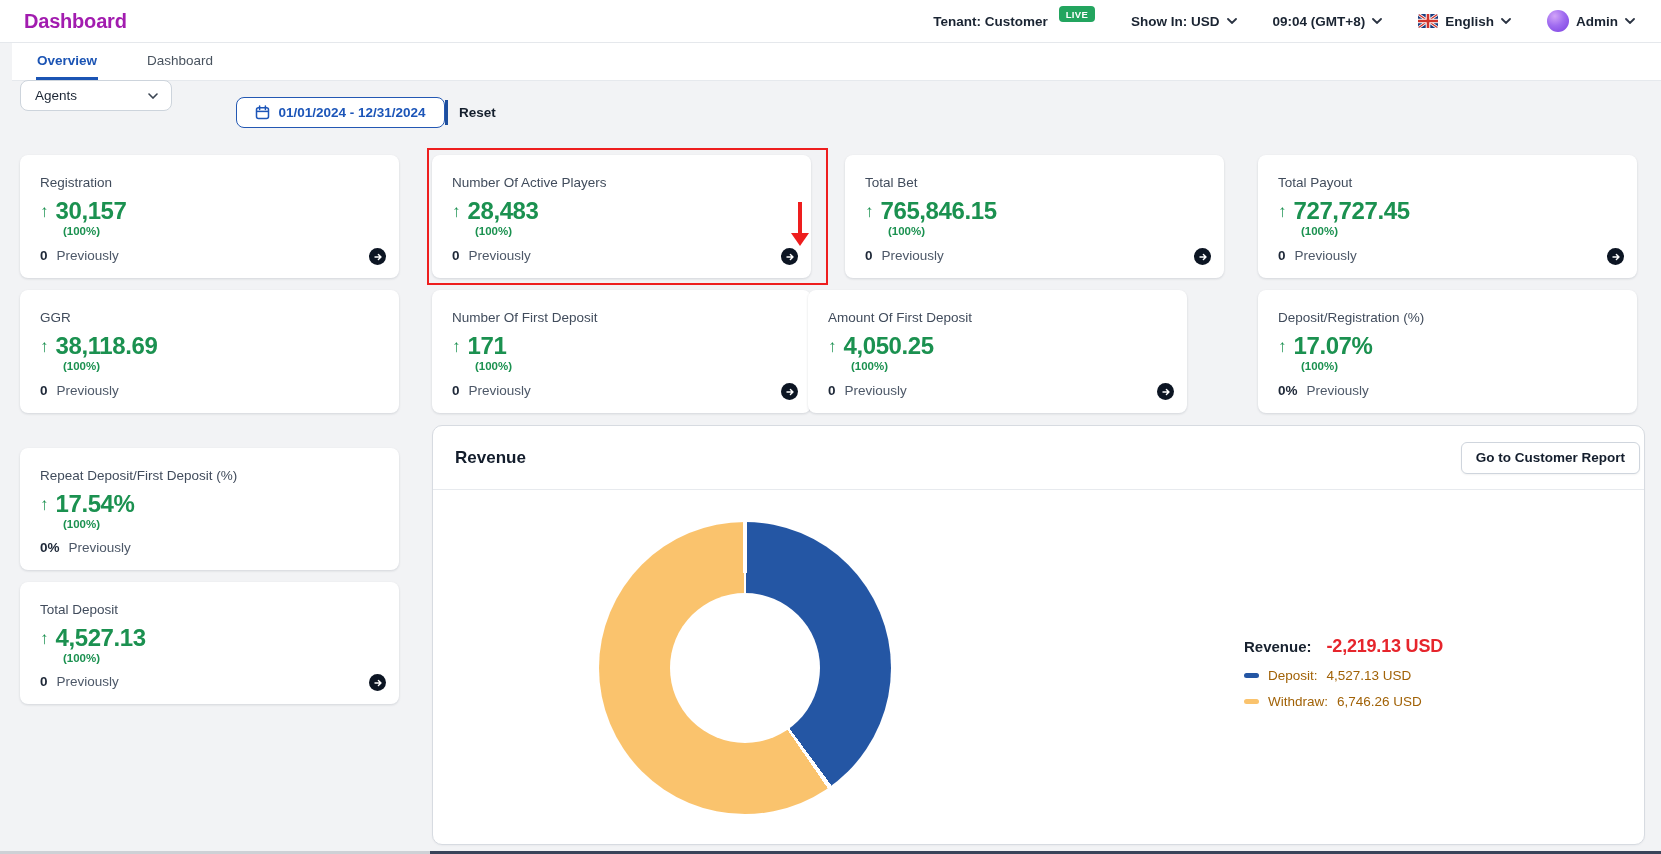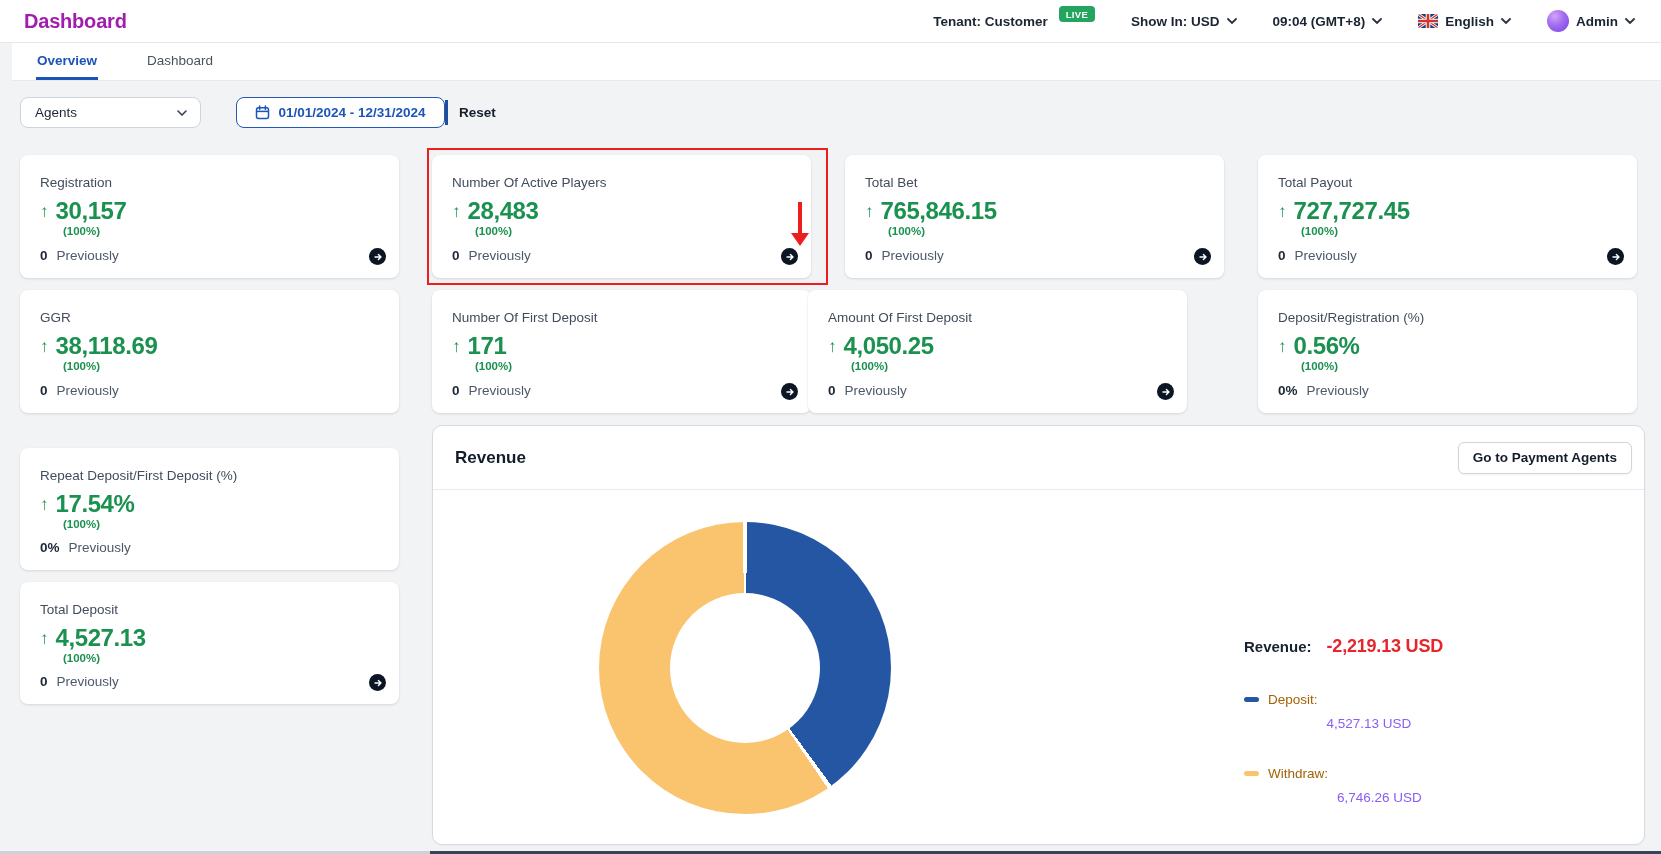--- a/index.html
+++ b/index.html
@@ -21,21 +21,21 @@
     background:radial-gradient(circle at 35% 28%, #d2a4f8 0%, #a06cf0 45%, #7a3fe0 100%); }
 
   
   .tabs { position:absolute; left:12px; top:43px; width:100%; height:38px; background:#fff;
     border-bottom:1px solid #e6e9ed; display:flex; gap:48px; padding:0 24px; }
   .tab { display:flex; align-items:center; height:100%; font-size:13.5px; color:#49535f;
     border-bottom:3px solid transparent; padding:0 1px; cursor:pointer; }
   .tab.active { color:#1b54b4; font-weight:700; border-bottom-color:#1b54b4; }
 
   
-  .agents-select { position:absolute; left:20px; top:97px; width:181px; height:31px; background:#fff;
+  .agents-select { position:absolute; left:20px; top:80px; width:152px; height:31px; background:#fff;
     border:1px solid #cdd4dc; border-radius:8px; display:flex; align-items:center; justify-content:space-between;
     padding:0 13px 0 14px; font-size:13.5px; color:#1b2534; cursor:pointer; }
   .date-btn { position:absolute; left:220px; top:97px; width:209px; height:31px; background:#fff;
     border:1.5px solid #2458b3; border-radius:8px; display:flex; align-items:center; justify-content:center;
     gap:8px; font-size:13.5px; font-weight:600; color:#1c55b8; cursor:pointer;margin-left:16px; }
   .vdiv { position:absolute; left:445px; top:100px; width:3px; height:25px; background:#1e4e9d; }
   .reset-btn { position:absolute; left:459px; top:97px; height:31px; display:flex; align-items:center;
     font-size:13.5px; font-weight:700; color:#141e2c; background:none; border:none; cursor:pointer;
     font-family:"Liberation Sans", sans-serif; }
 
@@ -53,34 +53,34 @@
   .card-prev { position:absolute; left:20px; bottom:15px; font-size:13.5px; display:flex; gap:9px; align-items:baseline; }
   .prev-val { font-weight:700; color:#1d2737; }
   .prev-label { color:#4d5868; }
   .goto { position:absolute; right:13px; bottom:13px; width:17px; height:17px; border-radius:50%;
     background:#0c1523; display:flex; align-items:center; justify-content:center; cursor:pointer; }
 
   
   .rev-panel { position:absolute; left:432px; top:425px; width:1213px; height:420px; background:#fff;
     border:1px solid #d7dbe1; border-radius:10px; box-shadow:0 1px 2px rgba(22,32,52,.04); }
   .rev-header { height:64px; display:flex; align-items:center; justify-content:space-between;
-    padding:0 12px 0 22px; border-bottom:1px solid #e7eaee; }
+    padding:0 4px 0 22px; border-bottom:1px solid #e7eaee; }
   .rev-title { font-size:17px; font-weight:700; color:#131d2c; }
   .rev-btn { height:32px; padding:0 14px; background:#fff; border:1px solid #cfd5dd; border-radius:6px;
     font-size:13.5px; font-weight:700; color:#131d2c; cursor:pointer; box-shadow:0 1px 2px rgba(0,0,0,.05);
     font-family:"Liberation Sans", sans-serif; }
   .donut { position:absolute; left:166px; top:96px; width:292px; height:292px; border-radius:50%; }
   .donut-hole { position:absolute; left:71px; top:71px; width:150px; height:150px; border-radius:50%; background:#fff; }
   .rev-legend { position:absolute; left:811px; top:210px; }
   .rev-total { font-size:15px; font-weight:700; color:#18222f; display:flex; align-items:baseline; gap:15px; }
   .rev-total-val { color:#e6252c; font-size:18px; font-weight:700; letter-spacing:-0.2px; }
   .leg-row { display:flex; align-items:center; gap:9px; font-size:13.5px; margin-top:11px; }
   .leg-marker { width:15px; height:5px; border-radius:2.5px; flex:0 0 auto; }
   .leg-label { color:#a16207; }
-  .leg-value { color:#8b5cf6;margin-top:48px; }
+  .leg-value { color:#a16207; }
 
   
   .anno-rect { position:absolute; left:427px; top:148px; width:401px; height:137px;
     border:2.5px solid #ee1e1e; pointer-events:none; }
   .anno-line { position:absolute; left:798px; top:202px; width:3.5px; height:32px; background:#ee1e1e; pointer-events:none; }
   .anno-head { position:absolute; left:791px; top:233px; width:0; height:0; border-left:9px solid transparent;
     border-right:9px solid transparent; border-top:13px solid #ee1e1e; pointer-events:none; }
 
   
   .edge-l { position:absolute; left:0; top:851px; width:430px; height:3px; background:#ced1d6; }
@@ -276,21 +276,21 @@
         <svg width="10" height="10" viewBox="0 0 10 10">
           <path d="M2 5h6M5.4 2.4L8 5 5.4 7.6" fill="none" stroke="#fff" stroke-width="1.4" stroke-linecap="round" stroke-linejoin="round"></path>
         </svg>
       </div>
   </div>
 
   <div class="card c7">
     <div class="card-title">Deposit/Registration (%)</div>
     <div class="card-valrow">
         <span class="up-arrow">↑</span>
-        <span class="card-value">0.56%</span>
+        <span class="card-value">17.07%</span>
       </div>
     <div class="card-pct">(100%)</div>
     <div class="card-prev">
         <span class="prev-val">0%</span>
         <span class="prev-label">Previously</span>
       </div>
   </div>
 
   <div class="card c8">
     <div class="card-title">Repeat Deposit/First Deposit (%)</div>
@@ -319,21 +319,21 @@
     <div class="goto">
         <svg width="10" height="10" viewBox="0 0 10 10">
           <path d="M2 5h6M5.4 2.4L8 5 5.4 7.6" fill="none" stroke="#fff" stroke-width="1.4" stroke-linecap="round" stroke-linejoin="round"></path>
         </svg>
       </div>
   </div>
 
   <section class="rev-panel">
     <div class="rev-header">
       <h2 class="rev-title">Revenue</h2>
-      <button class="rev-btn">Go to Payment Agents</button>
+      <button class="rev-btn">Go to Customer Report</button>
     </div>
     <div class="donut" style="background: conic-gradient(rgb(255, 255, 255) 0deg, rgb(255, 255, 255) 0.9deg, rgb(36, 86, 164) 0.9deg, rgb(36, 86, 164) 143.668deg, rgb(255, 255, 255) 143.668deg, rgb(255, 255, 255) 145.468deg, rgb(250, 195, 109) 145.468deg, rgb(250, 195, 109) 359.1deg, rgb(255, 255, 255) 359.1deg, rgb(255, 255, 255) 360deg);">
       <div class="donut-hole"></div>
     </div>
     <div class="rev-legend">
       <div class="rev-total">
         <span>Revenue:</span>
         <span class="rev-total-val">-2,219.13 USD</span>
       </div>
       <div class="leg-row">

